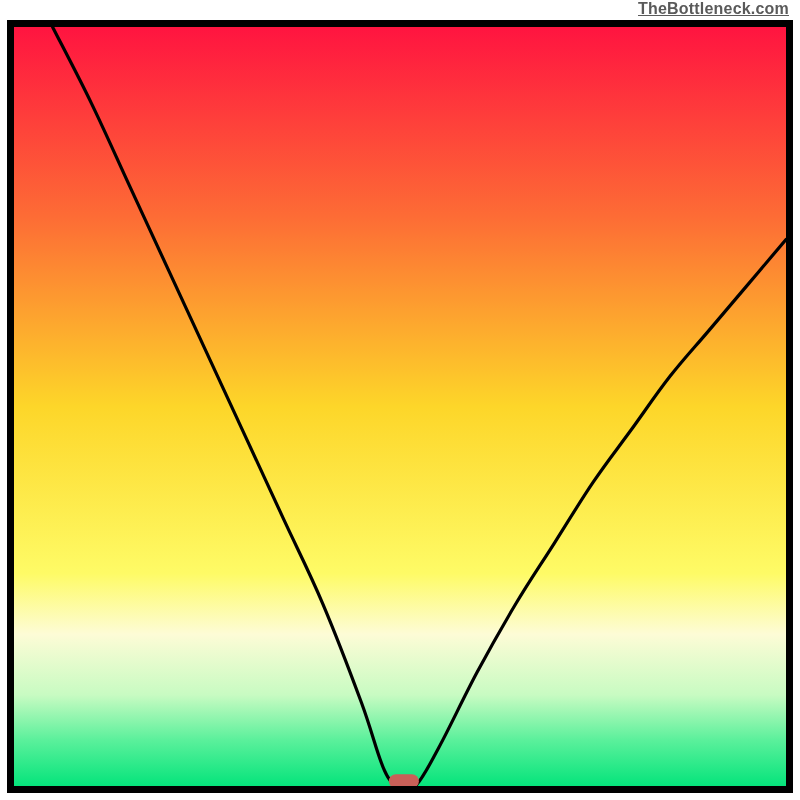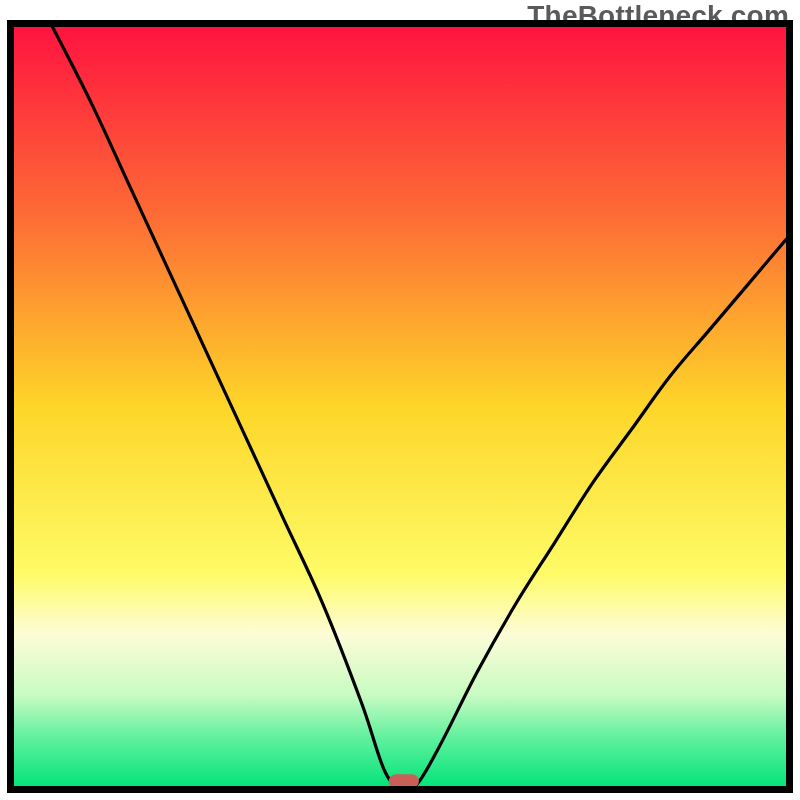--- a/index.html
+++ b/index.html
@@ -24,21 +24,21 @@
     position: absolute;
     left: 0;
     top: 0;
     right: 0;
     bottom: 0;
   }
   .attribution {
     position: absolute;
     top: 0px;
     right: 11px;
-    font-size: 28px;
+    font-size: 16px;
     font-weight: 700;
     color: #5a5a5a;
     letter-spacing: 0.2px;
     text-decoration: underline;
   }
   svg {
     display: block;
   }
 </style>
 </head>

